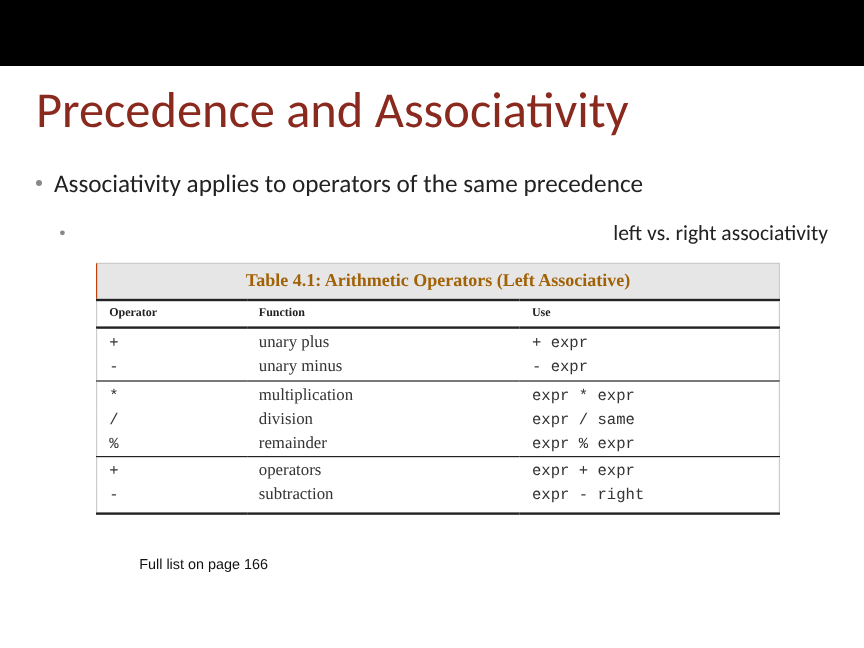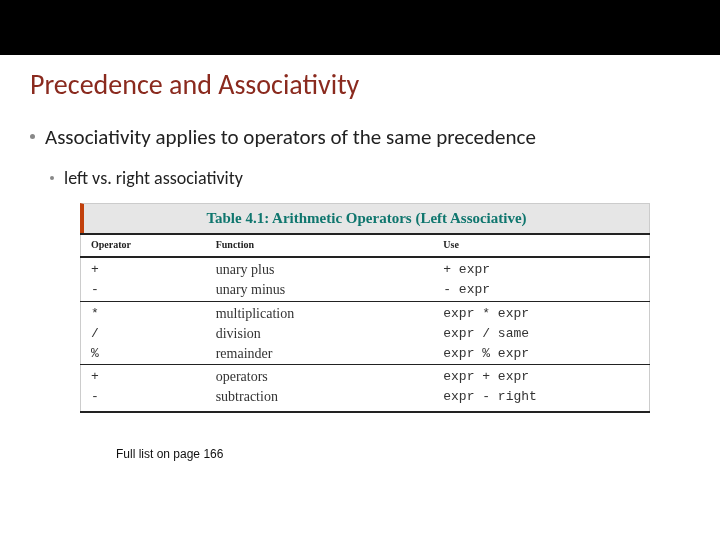--- a/index.html
+++ b/index.html
@@ -12,21 +12,21 @@
   }
   .top-bar {
     width: 100%;
     height: 55px;
     background: #000;
   }
   .content {
     padding: 12px 30px 0 30px;
   }
   .title {
-    font-size: 28px;
+    font-size: 42px;
     color: #8a2a1e;
     font-weight: 400;
     margin-bottom: 22px;
   }
   .bullet-row {
     display: flex;
     align-items: flex-start;
     margin-bottom: 17px;
   }
   .bullet-dot {
@@ -43,39 +43,40 @@
     height: 4px;
     margin-top: 9px;
   }
   .bullet-text-1 {
     font-size: 21px;
     color: #222;
   }
   .sub-bullet {
     margin-left: 20px;
     margin-bottom: 14px;
+    justify-content: space-between;
   }
   .bullet-text-2 {
     font-size: 18px;
     color: #222;
   }
   .table-wrap {
     margin: 0 40px 0 50px;
   }
   .table-caption {
     background: #e6e6e6;
     text-align: center;
     font-family: "Times New Roman", serif;
     font-weight: bold;
     font-size: 15px;
     padding: 6px 0;
     border-top: 1px solid #ccc;
-    border-left: 4px solid #c2410c;
+    border-left: 1px solid #c2410c;
     border-right: 1px solid #ccc;
-    color: #0f766e;
+    color: #a16207;
   }
   .op-table {
     width: 100%;
     border-collapse: collapse;
     border: 1px solid #ccc;
     font-family: "Times New Roman", serif;
   }
   .op-table th {
     text-align: left;
     font-weight: bold;

